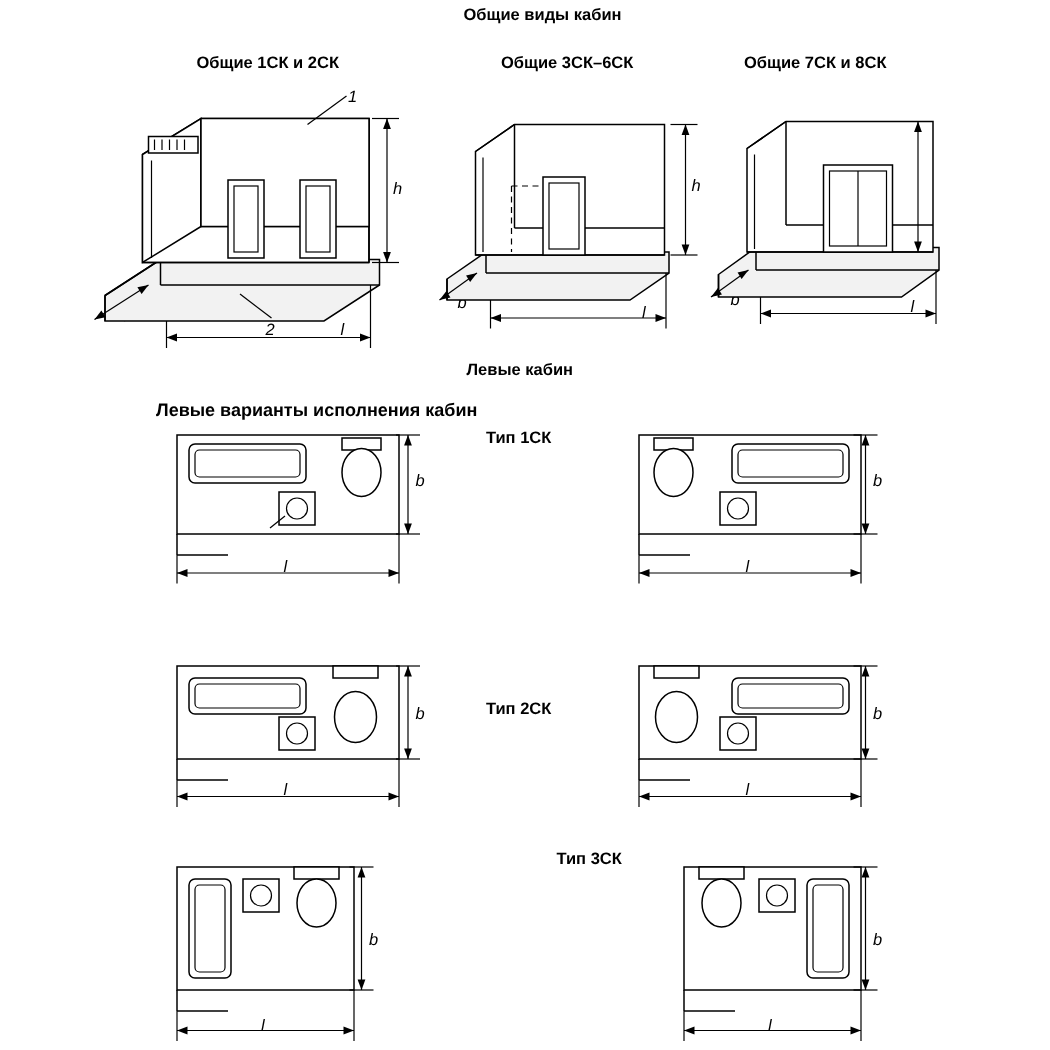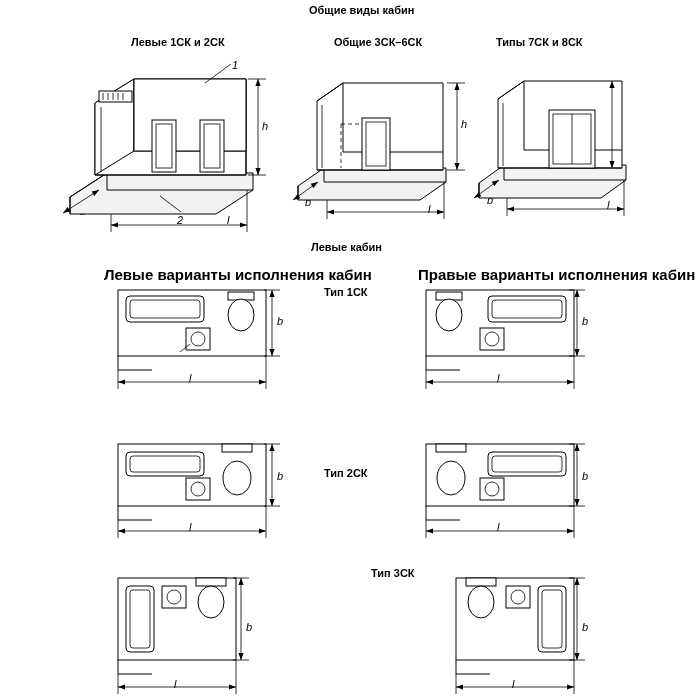--- a/index.html
+++ b/index.html
@@ -6,45 +6,44 @@
   body{
     width:700px;height:700px;
     background:#ffffff;
     font-family:"Liberation Sans", sans-serif;
     color:#000;
     position:relative;
     overflow:hidden;
   }
   .sheet{position:relative;width:700px;height:684px;}
   .lbl{position:absolute;font-size:11px;font-weight:bold;white-space:nowrap;}
-  .lbl.small{font-weight:bold;font-size:15px;}
+  .lbl.small{font-weight:bold;font-size:12px;}
   .num{position:absolute;font-size:11px;font-style:italic;}
   .dim{position:absolute;font-size:11px;font-style:italic;}
   svg{position:absolute;left:0;top:0;}
   .ln{stroke:#000;fill:none;stroke-width:1;}
   .thin{stroke:#000;fill:none;stroke-width:0.8;}
   .hatchfill{fill:#f2f2f2;}
   .white{fill:#ffffff;}
   .dash{stroke:#000;fill:none;stroke-width:0.8;stroke-dasharray:4 3;}
 </style>
 </head>
 <body>
 
 <div class="sheet">
 
   <div class="lbl" style="left:309px;top:4px;">Общие виды кабин</div>
 
-  <div class="lbl" style="left:131px;top:36px;">Левые 1СК и 2СК</div>
+  <div class="lbl" style="left:131px;top:36px;">Общие 1СК и 2СК</div>
   <div class="lbl" style="left:334px;top:36px;">Общие 3СК–6СК</div>
-  <div class="lbl" style="left:496px;top:36px;">Типы 7СК и 8СК</div>
+  <div class="lbl" style="left:496px;top:36px;">Общие 7СК и 8СК</div>
 
   <div class="lbl" style="left:311px;top:241px;">Левые кабин</div>
 
   <div class="lbl small" style="left:104px;top:266px;">Левые варианты исполнения кабин</div>
-  <div class="lbl small" style="left:418px;top:266px;">Правые варианты исполнения кабин</div>
 
   <div class="lbl" style="left:324px;top:286px;">Тип 1СК</div>
   <div class="lbl" style="left:324px;top:430px;margin-top:37px;">Тип 2СК</div>
   <div class="lbl" style="left:324px;top:567px;margin-left:47px;">Тип 3СК</div>
 
   <div class="num" style="left:232px;top:59px;">1</div>
   <div class="num" style="left:177px;top:214px;">2</div>
   <div class="num" style="left:166px;top:303px;">3</div>
   <div class="num" style="left:168px;top:346px;">4</div>
   <div class="num" style="left:239px;top:314px;">5</div>

